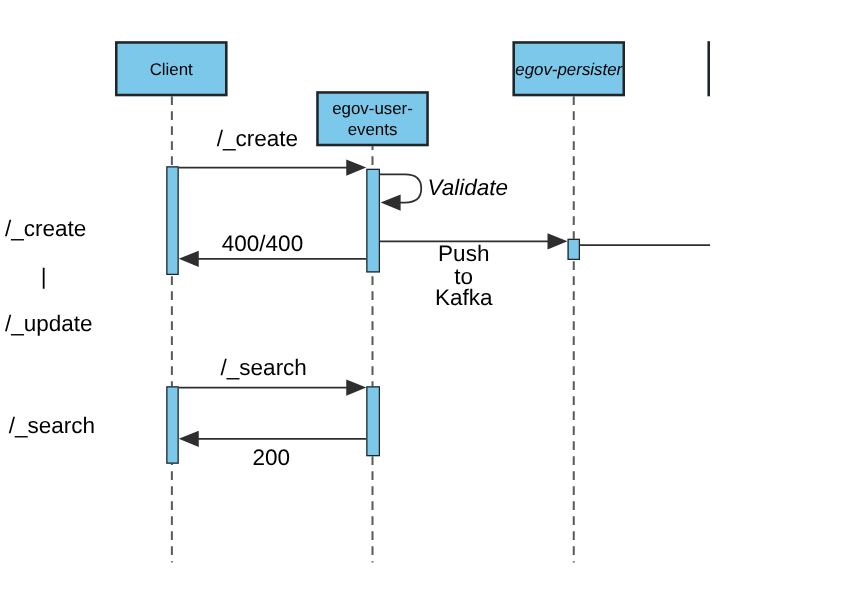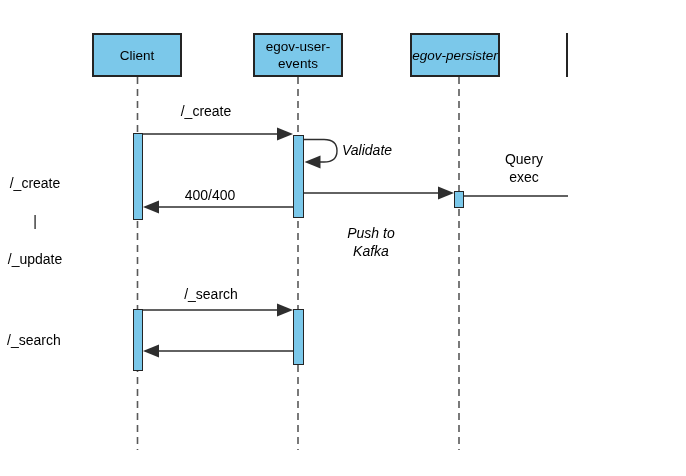--- a/index.html
+++ b/index.html
@@ -56,21 +56,21 @@
     color: var(--text);
     top: 33px;
   }
   .activation-bar {
     position: absolute;
     background: var(--actor-fill);
     border: 1.5px solid var(--actor-border);
   }
   .label {
     position: absolute;
-    font-size: 14px;
+    font-size: 18px;
     line-height: 17.5px;
     color: var(--text);
     white-space: pre-line;
   }
   .label.center { text-align: center; }
   .side-label { text-align: center; line-height: 19px; }
   .side-label span { display: block; }
 </style>
 </head>
 <body>
@@ -102,43 +102,43 @@
     <line class="msg-line" x1="143" y1="310" x2="278" y2="310"></line>
     <polygon class="arrow-head" points="293,310 277,303.5 277,316.5"></polygon>
 
     <line class="msg-line" x1="293" y1="351" x2="158" y2="351"></line>
     <polygon class="arrow-head" points="143,351 159,344.5 159,357.5"></polygon>
   </svg>
 
   <div class="actor-box" style="left:92px;">
     <span>Client</span>
   </div>
-  <div class="actor-box" style="left:253px;">
+  <div class="actor-box" style="left:253px;margin-top:40px;">
     <span>egov-user-events</span>
   </div>
   <div class="actor-box" style="left:410px;font-style:italic;">
     <span>egov-persister</span>
   </div>
   <div class="actor-box" style="left:566px;text-decoration:underline;">
     <span>DB</span>
   </div>
 
   <div class="activation-bar" style="left:132.5px; top:133px; width:10px; height:87px;"></div>
   <div class="activation-bar" style="left:292.5px; top:135px; width:11px; height:83px;"></div>
   <div class="activation-bar" style="left:454px;  top:191px; width:10px; height:17px;"></div>
   <div class="activation-bar" style="left:606px;  top:192px; width:10px; height:18px;"></div>
   <div class="activation-bar" style="left:132.5px; top:309px; width:10px; height:62px;"></div>
   <div class="activation-bar" style="left:292.5px; top:309px; width:11px; height:56px;"></div>
 
   <div class="label center" style="left:146px; top:103px; width:120px;">/_create</div>
   <div class="label" style="left:342px; top:142px; width:80px;font-style:italic;">Validate</div>
   <div class="label center" style="left:150px; top:187px; width:120px;">400/400</div>
-  <div class="label center" style="left:346px; top:225px; width:50px;font-style:italic;">Push to Kafka</div>
-  <div class="label center" style="left:499px; top:151px; width:50px;">Query exec</div>
+  <div class="label center" style="left:346px; top:195px; width:50px;">Push to Kafka</div>
   <div class="label center" style="left:151px; top:286px; width:120px;">/_search</div>
+  <div class="label center" style="left:157px; top:358px; width:120px;">200</div>
 
   <div class="label side-label" style="left:4px; top:155px; width:62px;">
     <span>/_create</span>
     <span>|</span>
     <span>/_update</span>
   </div>
   <div class="label" style="left:7px; top:332px; width:70px;">/_search</div>
 
 </div>
 

